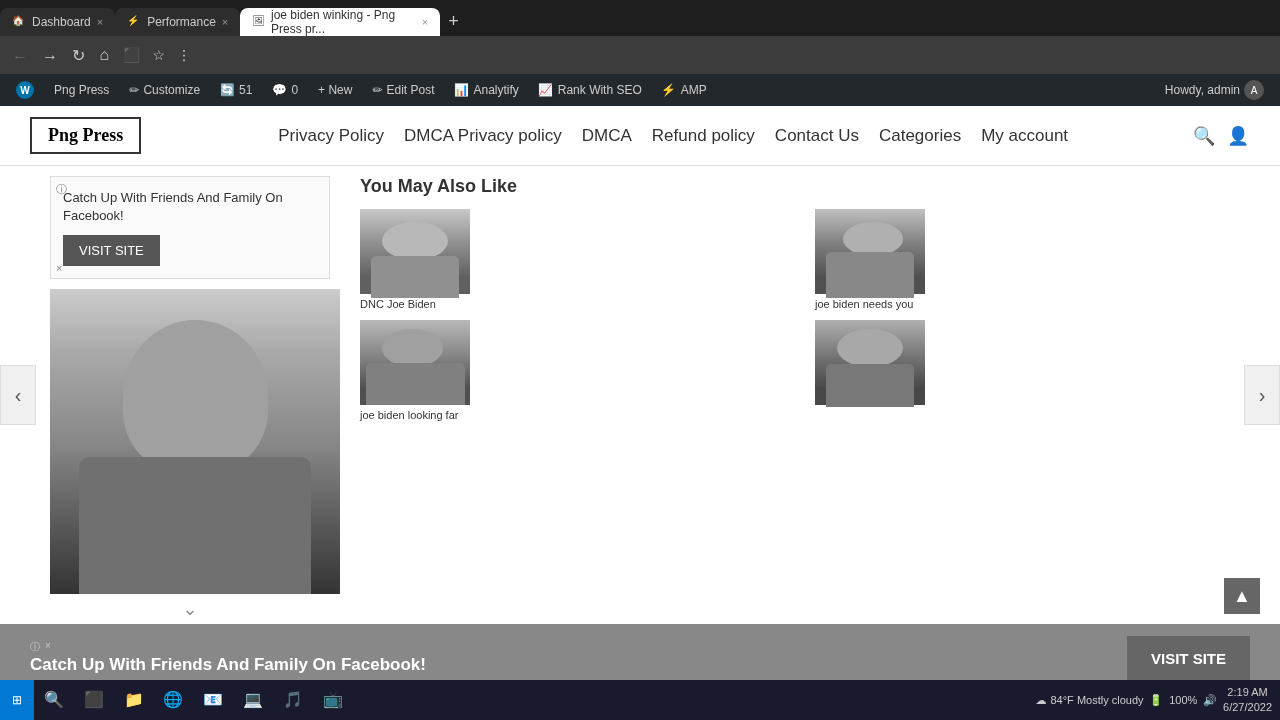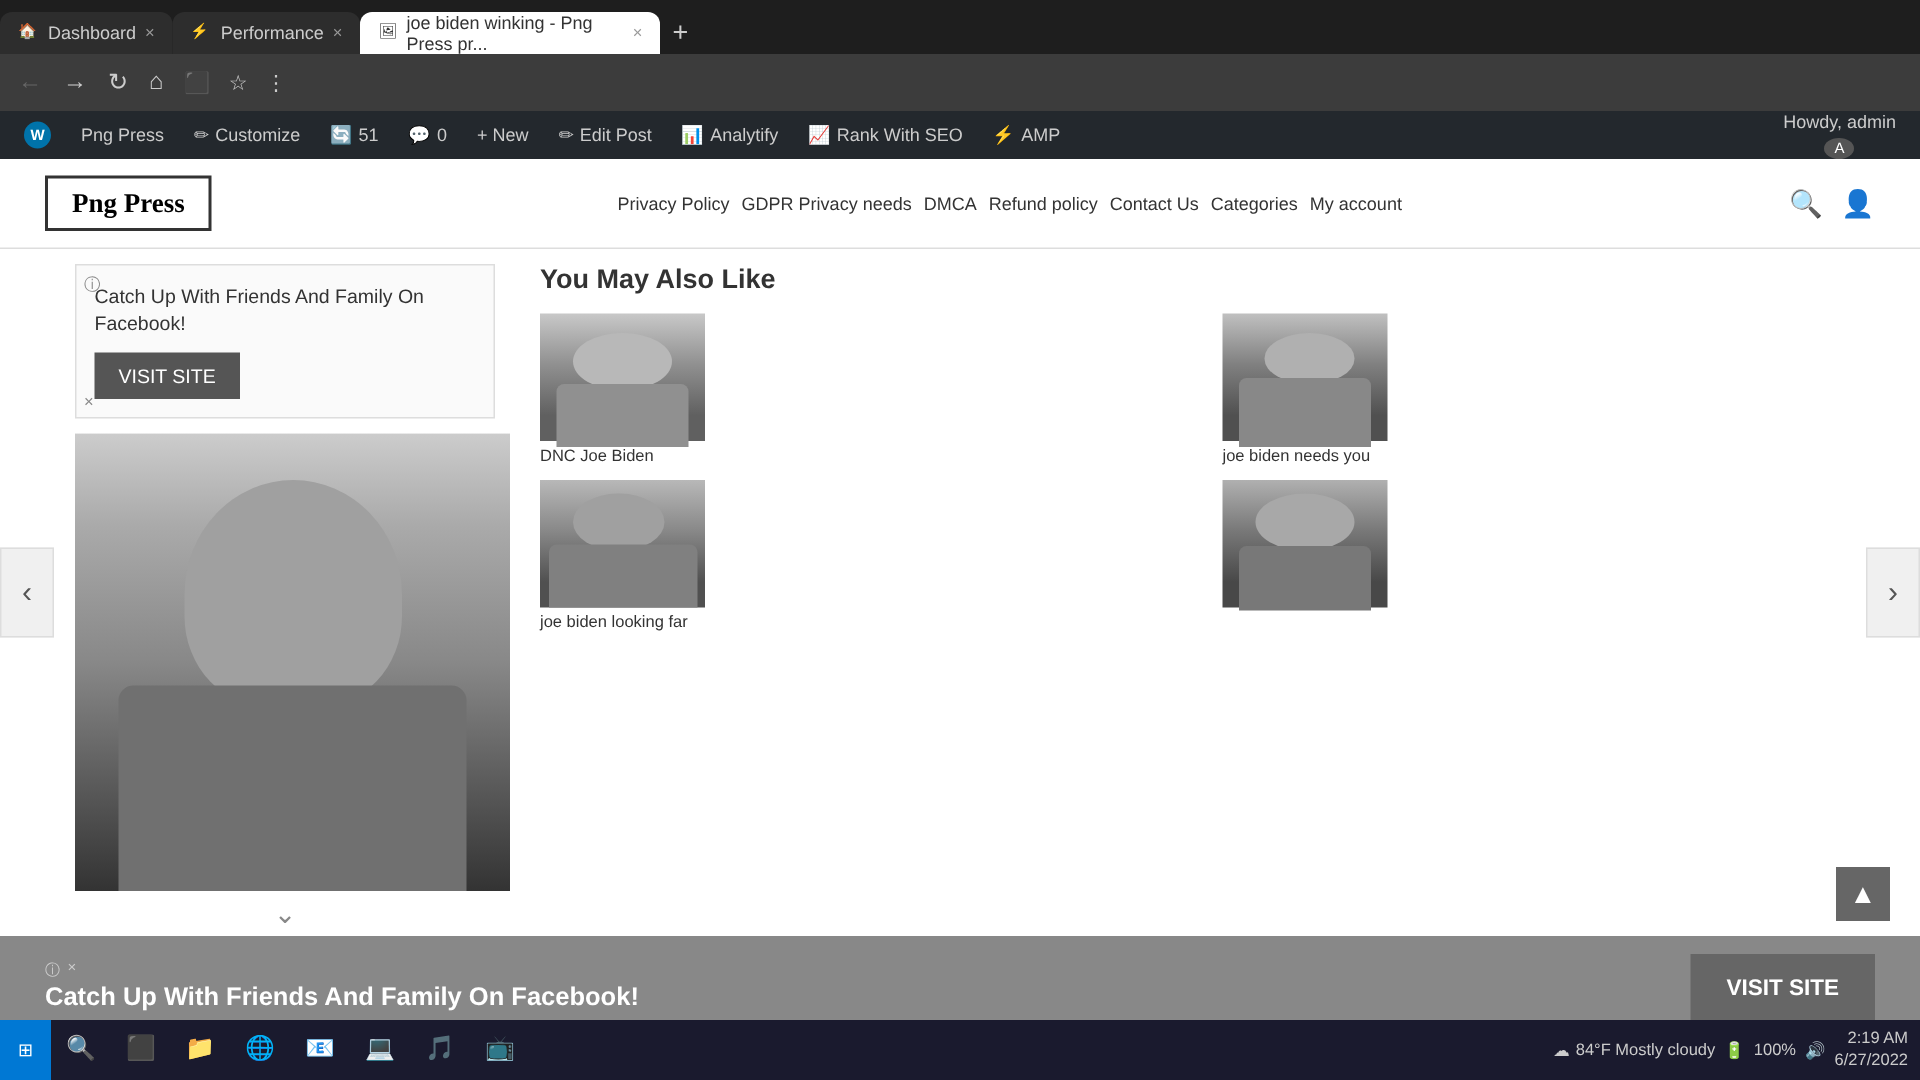--- a/index.html
+++ b/index.html
@@ -18,26 +18,26 @@
     .nav-btn { background: none; border: none; color: #ccc; font-size: 16px; cursor: pointer; padding: 2px 4px; border-radius: 3px; }
     .nav-btn.disabled { color: #666; cursor: default; }
     .address-bar { flex: 1; background: #fff; border: none; border-radius: 20px; padding: 4px 12px; font-size: 13px; color: #333; height: 28px; }
     .nav-icons { display: flex; gap: 4px; }
     .nav-icon { color: #ccc; font-size: 14px; cursor: pointer; padding: 2px 4px; }
 
     
     .wp-admin-bar { background: #23282d; height: 32px; display: flex; align-items: center; padding: 0 8px; gap: 4px; }
     .wp-admin-item { color: #ccc; font-size: 12px; padding: 0 8px; height: 32px; display: flex; align-items: center; gap: 4px; cursor: pointer; white-space: nowrap; }
     .wp-admin-item .wp-logo { width: 18px; height: 18px; background: #0073aa; border-radius: 50%; display: flex; align-items: center; justify-content: center; color: white; font-size: 10px; font-weight: bold; }
-    .wp-admin-item.howdy { margin-left: auto; flex-direction: column; }
+    .wp-admin-item.howdy { margin-left: auto; }
 
     
     .site-header { display: flex; align-items: center; justify-content: space-between; padding: 10px 30px; border-bottom: 1px solid #ddd; height: 60px; }
     .site-logo { border: 2px solid #333; padding: 6px 16px; font-size: 18px; font-weight: bold; font-family: Georgia, serif; }
-    .site-nav { display: flex; gap: 8px; font-size: 12px; margin-left: 12px; }
+    .site-nav { display: flex; gap: 20px; font-size: 17px; margin-left: 12px; }
     .site-nav a { color: #333; text-decoration: none; cursor: pointer; }
     .header-icons { display: flex; gap: 12px; }
     .header-icon { font-size: 18px; cursor: pointer; color: #333; }
 
     
     .nav-arrow { position: absolute; top: 50%; transform: translateY(-50%); width: 36px; height: 60px; background: #f0f0f0; border: 1px solid #ddd; display: flex; align-items: center; justify-content: center; cursor: pointer; font-size: 20px; color: #555; z-index: 10; }
     .nav-arrow.left { left: 0; }
     .nav-arrow.right { right: 0; }
     .ad-box { border: 1px solid #ddd; padding: 12px; margin-bottom: 10px; position: relative; background: #fafafa; }
     .ad-box .ad-text { font-size: 13px; color: #333; line-height: 1.4; margin-bottom: 10px; }
@@ -55,21 +55,21 @@
 
     
     .scroll-top { position: absolute; bottom: 60px; right: 20px; background: #666; color: #fff; width: 36px; height: 36px; display: flex; align-items: center; justify-content: center; font-size: 18px; cursor: pointer; }
 
     
     .taskbar { background: #1a1a2e; height: 40px; display: flex; align-items: center; position: absolute; bottom: 0; width: 100%; }
     .taskbar-start { background: #0078d4; color: #fff; padding: 0 12px; height: 100%; display: flex; align-items: center; font-size: 12px; cursor: pointer; }
     .taskbar-item { display: flex; align-items: center; gap: 4px; padding: 0 10px; height: 100%; color: #ccc; font-size: 11px; cursor: pointer; border-bottom: 2px solid transparent; }
     .taskbar-item-icon { font-size: 16px; }
     .taskbar-right { margin-left: auto; display: flex; align-items: center; gap: 6px; padding: 0 8px; color: #ccc; font-size: 11px; }
-    .taskbar-clock { text-align: right; line-height: 1.4; }
+    .taskbar-clock { text-align: center; line-height: 1.4; }
     .weather-info { display: flex; align-items: center; gap: 4px; font-size: 11px; }
 
     
     .person-silhouette { width: 100%; height: 100%; background: linear-gradient(to bottom, #cccccc 0%, #aaaaaa 20%, #888888 50%, #555555 80%, #333333 100%); position: relative; }
     .person-silhouette::before { content: ''; position: absolute; top: 10%; left: 25%; width: 50%; height: 50%; border-radius: 50% 50% 40% 40%; background: #a0a0a0; }
     .person-silhouette::after { content: ''; position: absolute; top: 55%; left: 10%; width: 80%; height: 50%; background: #707070; border-radius: 10px 10px 0 0; }
 
     
     .mini-silhouette { width: 100%; height: 100%; position: relative; }
     .mini-sil1 { background: linear-gradient(to bottom, #d0d0d0 0%, #999 40%, #666 80%); }
@@ -168,21 +168,21 @@
     <span style="width:20px;height:20px;background:#555;border-radius:50%;display:inline-flex;align-items:center;justify-content:center;color:#fff;font-size:10px;">A</span>
   </div>
 </div>
 
 <div class="page-body">
 
   <div class="site-header">
     <div class="site-logo">Png Press</div>
     <nav class="site-nav">
       <a>Privacy Policy</a>
-      <a>GDPR Privacy needs</a>
+      <a>DMCA Privacy policy</a>
       <a>DMCA</a>
       <a>Refund policy</a>
       <a>Contact Us</a>
       <a>Categories</a>
       <a>My account</a>
     </nav>
     <div class="header-icons">
       <span class="header-icon">🔍</span>
       <span class="header-icon">👤</span>
     </div>

